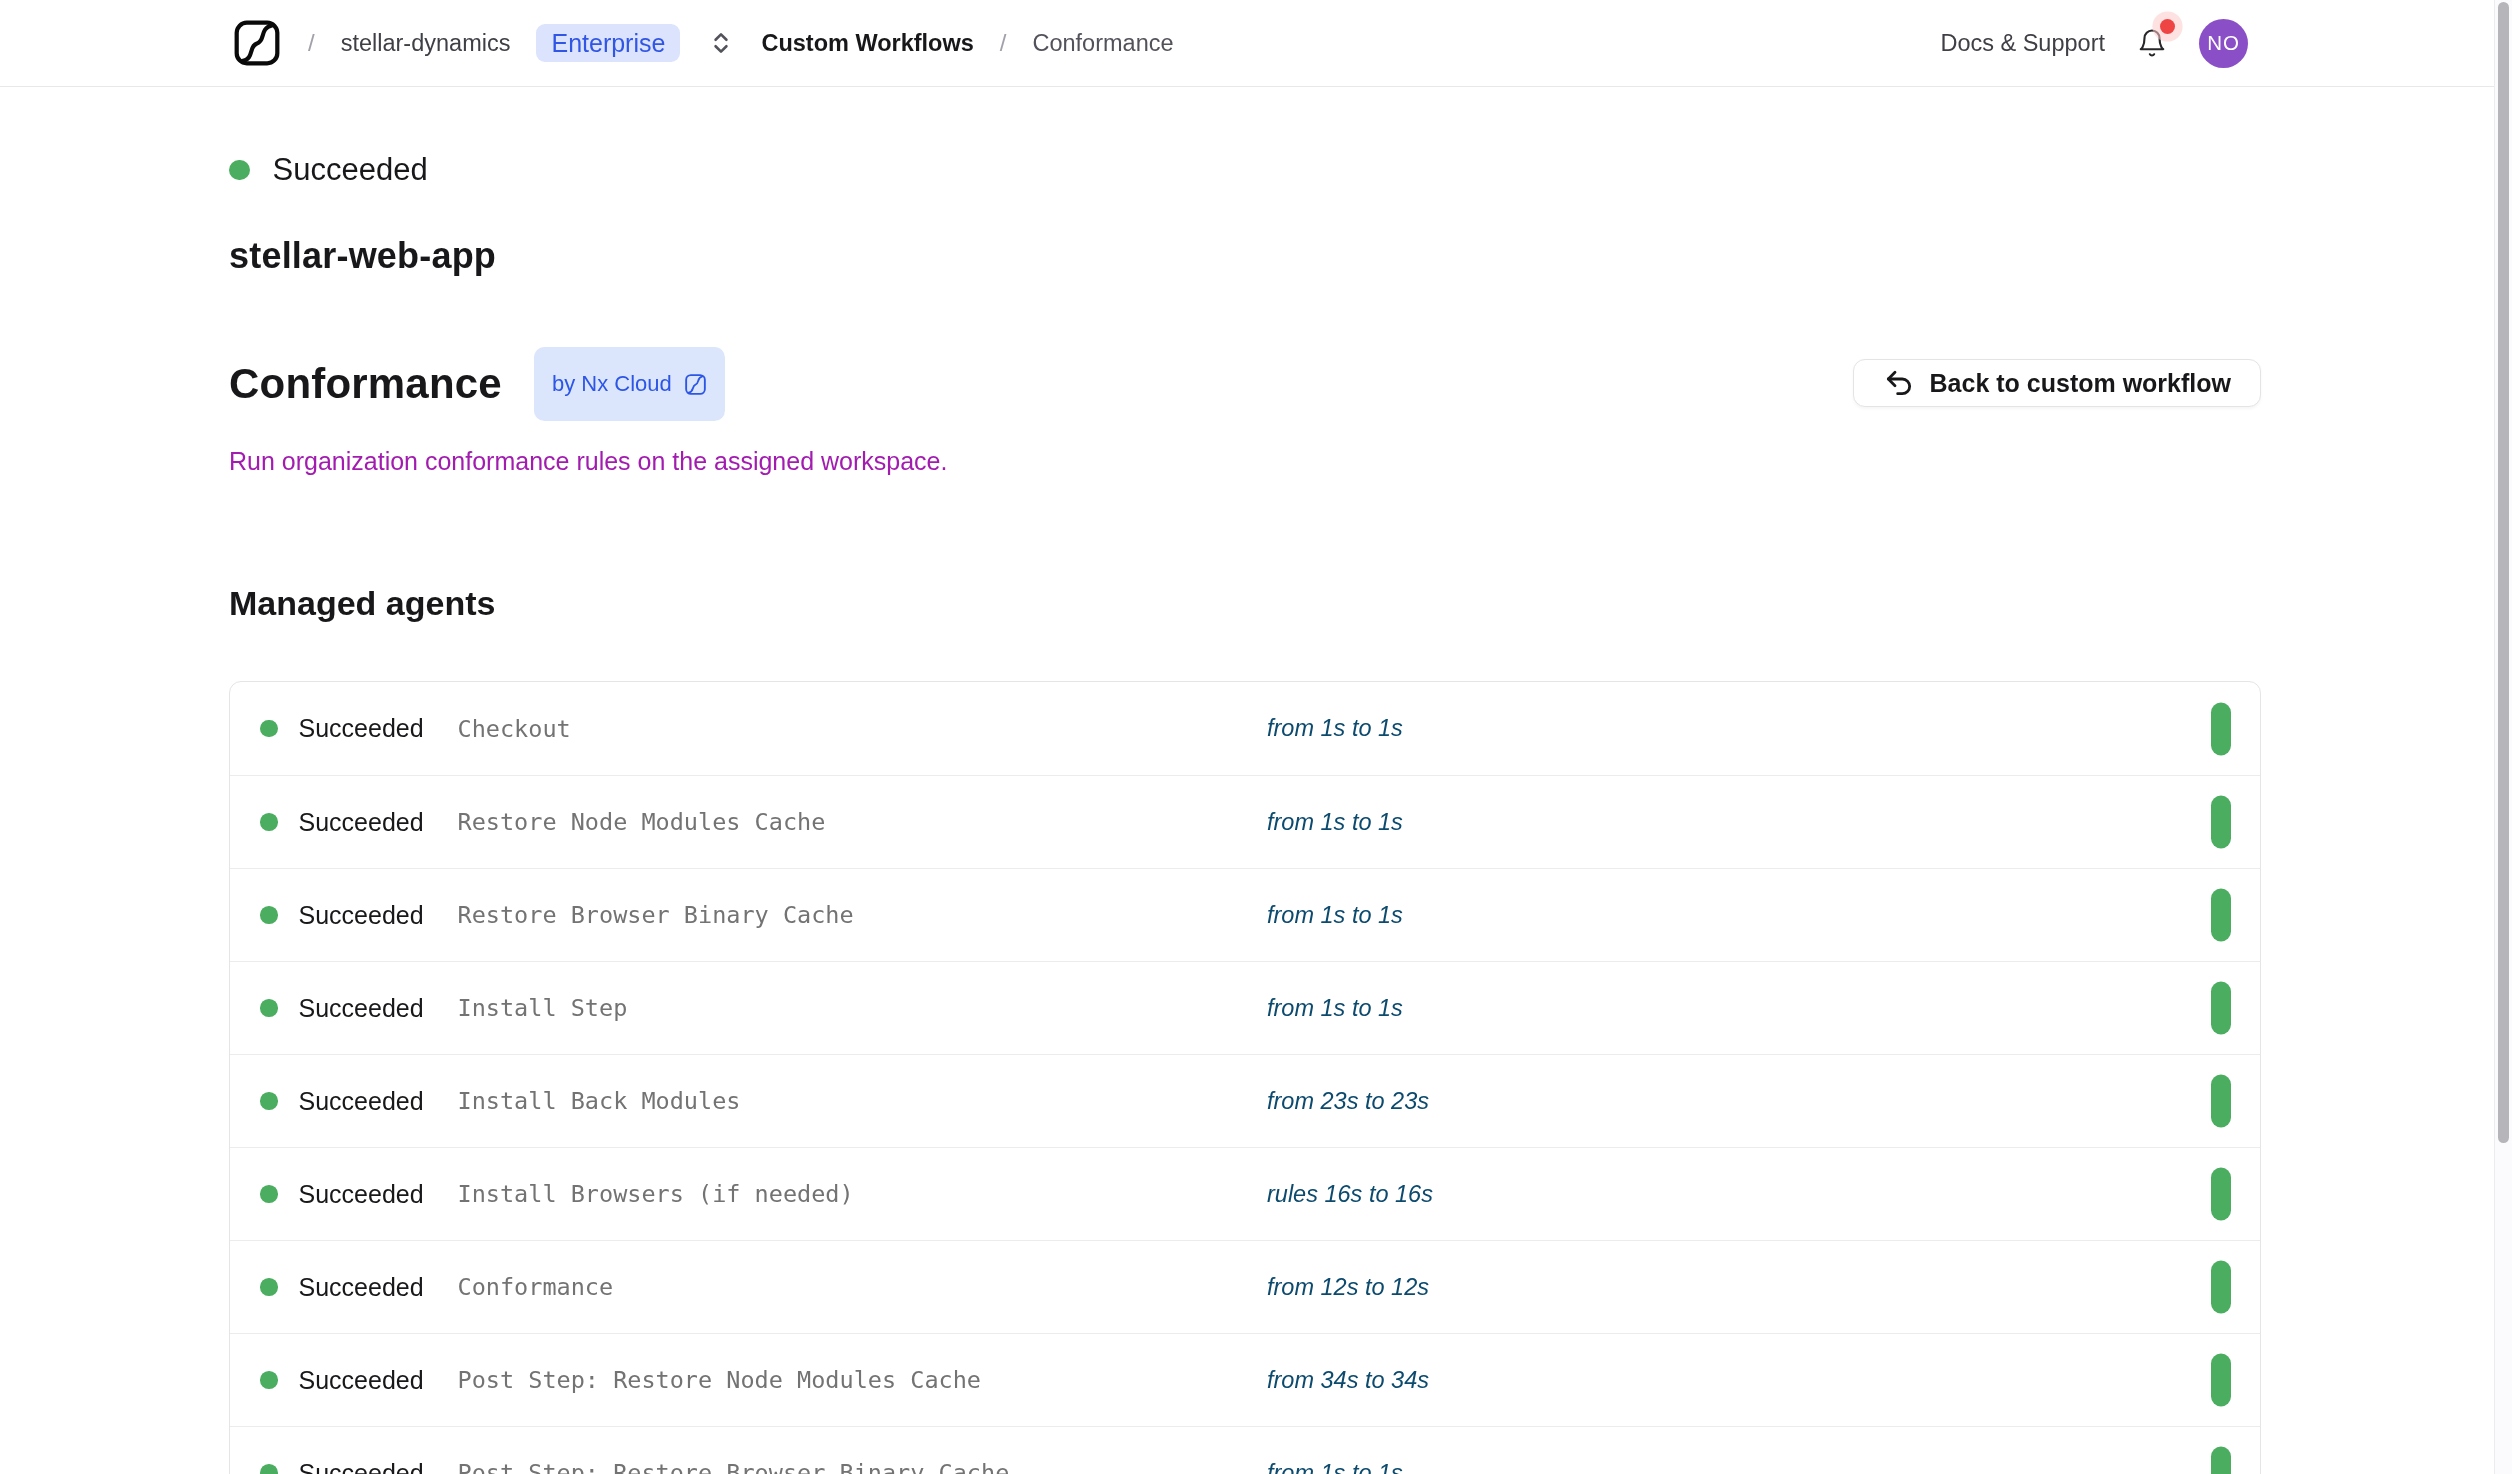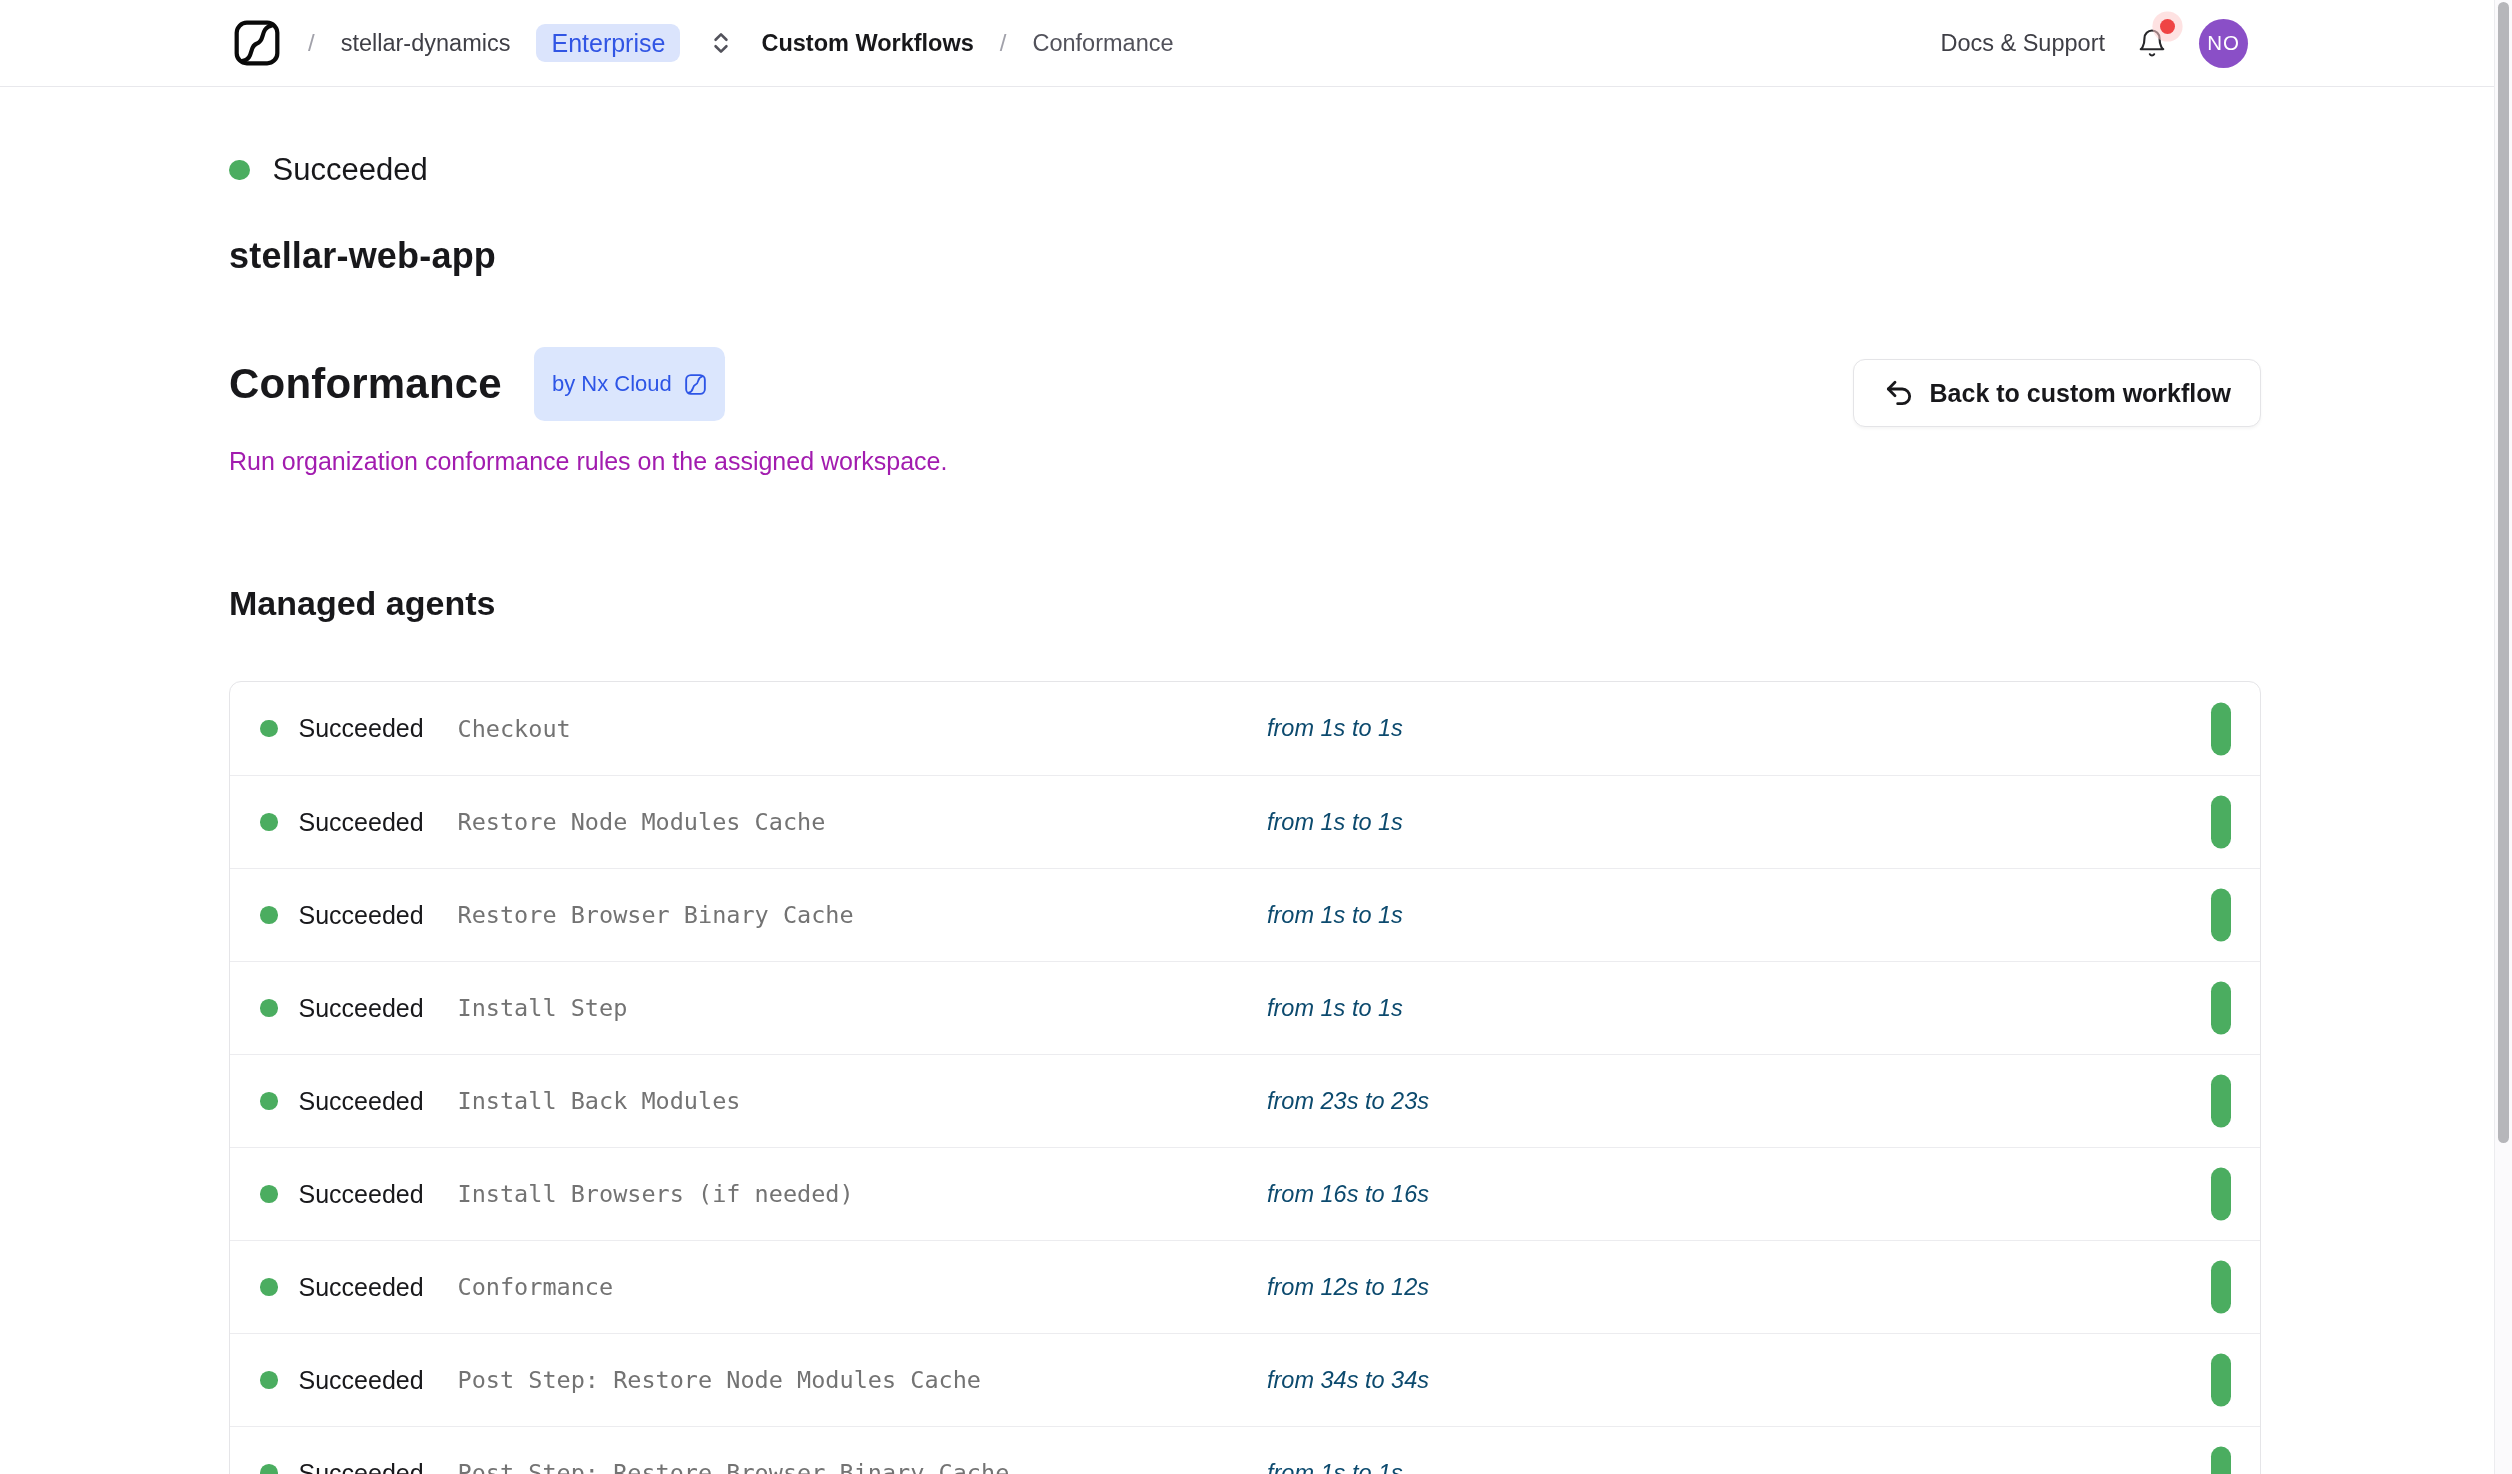--- a/index.html
+++ b/index.html
@@ -113,21 +113,21 @@
     cursor: pointer;
   }
   .wf-desc { margin-top: 26px; font-size: 25px; color: #a21caf; }
 
   .back-btn {
     margin-top: 12px;
     display: flex; align-items: center; gap: 15px;
     background: #fff;
     border: 1.5px solid #e4e4e7;
     border-radius: 12px;
-    padding: 17px 29px;
+    padding: 7px 29px;
     font-family: "Liberation Sans", sans-serif;
     font-size: 25px;
     font-weight: 700;
     color: #18181b;
     cursor: pointer;
     box-shadow: 0 1.5px 3px rgba(0,0,0,0.04);
     white-space: nowrap;
   }
 
   .agents-title {
@@ -313,21 +313,21 @@
     <span class="dot-sm"></span>
     <span class="step-status">Succeeded</span>
     <span class="step-name">Install Back Modules</span>
     <span class="step-time">from 23s to 23s</span>
     <span class="duration-bar"></span>
   </div>
       <div class="step-row">
     <span class="dot-sm"></span>
     <span class="step-status">Succeeded</span>
     <span class="step-name">Install Browsers (if needed)</span>
-    <span class="step-time">from 16s to 16s</span>
+    <span class="step-time">rules 16s to 16s</span>
     <span class="duration-bar"></span>
   </div>
       <div class="step-row">
     <span class="dot-sm"></span>
     <span class="step-status">Succeeded</span>
     <span class="step-name">Conformance</span>
     <span class="step-time">from 12s to 12s</span>
     <span class="duration-bar"></span>
   </div>
       <div class="step-row">

